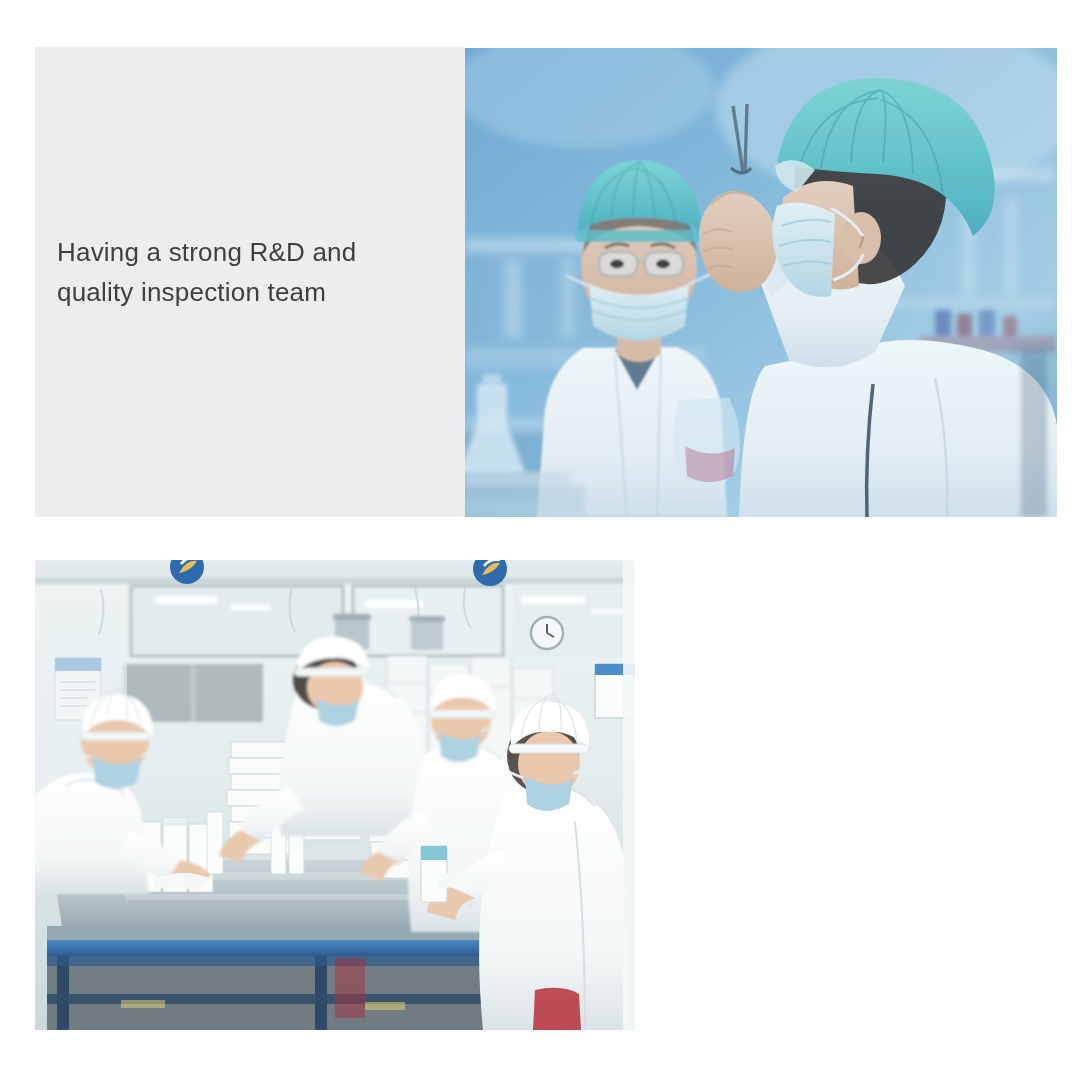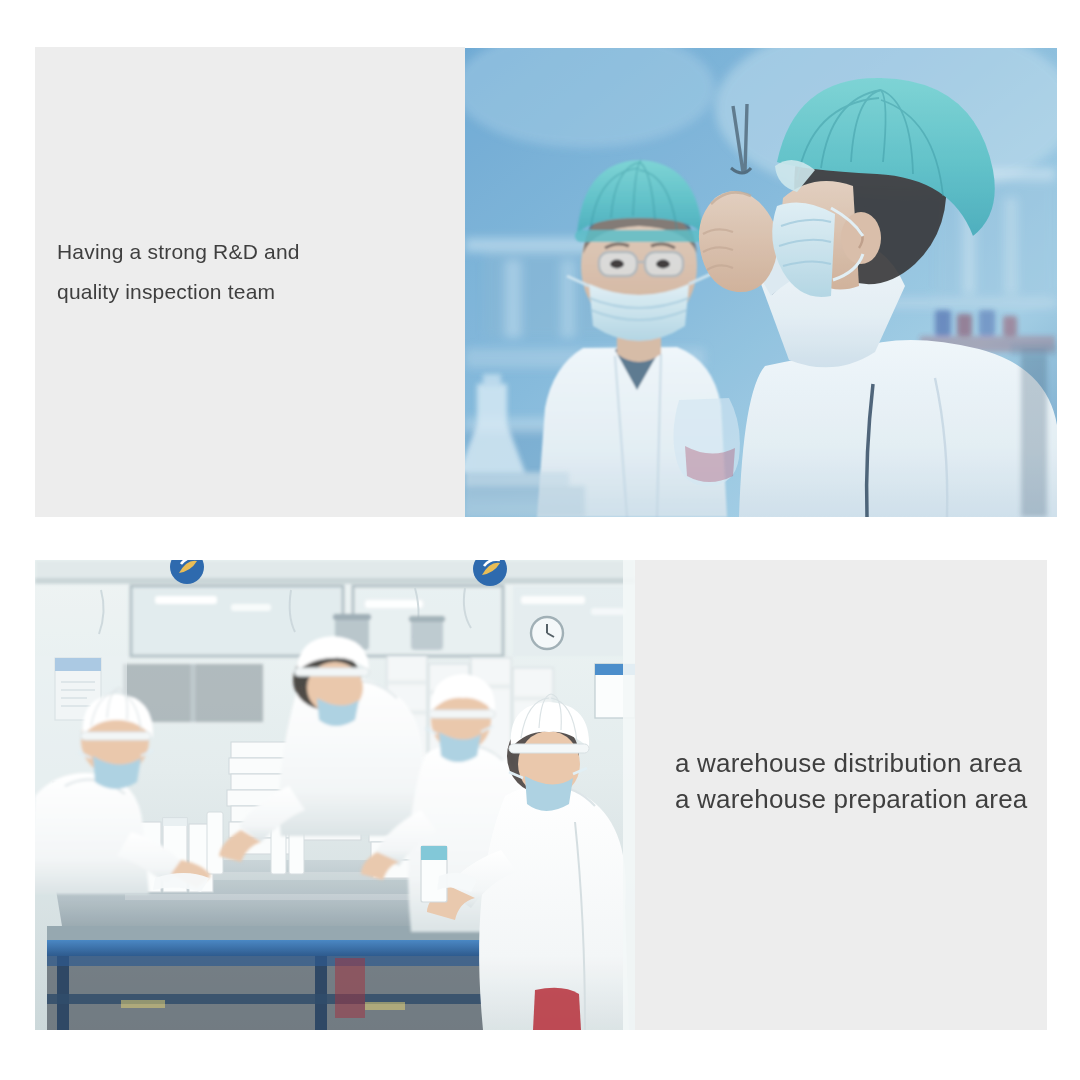--- a/index.html
+++ b/index.html
@@ -37,21 +37,21 @@
     width: 430px;
     height: 470px;
     background: #ededed;
   }
   .caption-top {
     position: absolute;
     left: 22px;
     top: 185px;
     width: 400px;
     color: #3f3f3f;
-    font-size: 21px;
+    font-size: 26px;
     line-height: 40px;
     letter-spacing: 0.2px;
     font-weight: 400;
     white-space: pre-line;
   }
 
   .photo-top {
     position: absolute;
     left: 430px;
     top: 1px;
@@ -560,19 +560,15 @@
 
           <rect x="300" y="398" width="30" height="60" fill="#9b2230" opacity="0.5"></rect>
 
           <rect x="588" y="0" width="12" height="470" fill="#f2f6f6" opacity="0.9"></rect>
 
           <rect x="0" y="0" width="600" height="470" fill="#ffffff" opacity="0.07"></rect>
         </svg>
       </div>
     </div>
 
-    <div class="panel-gray-right">
-      <div class="caption-bottom">a warehouse distribution area
-a warehouse preparation area</div>
-    </div>
   </div>
 
 </div>
 
 </body></html>

